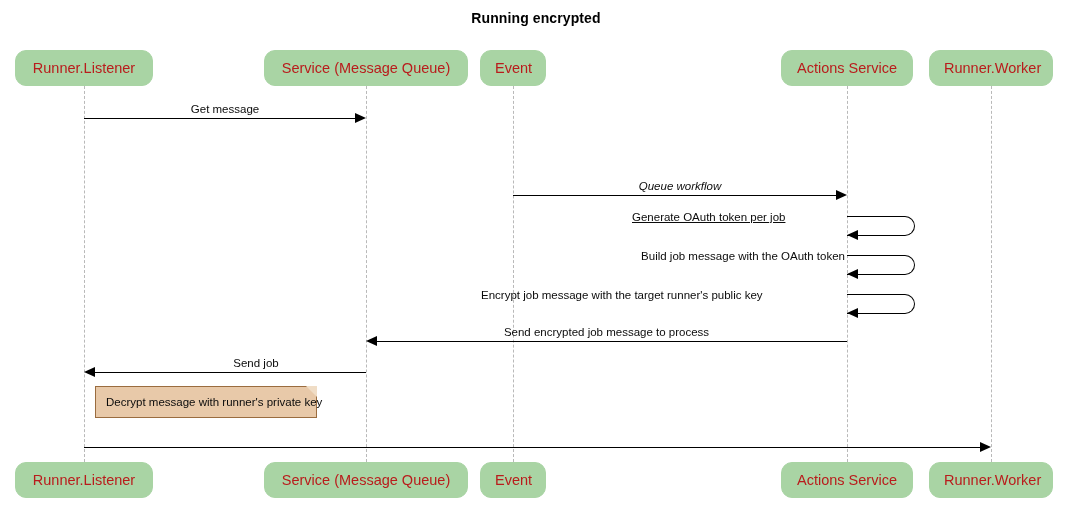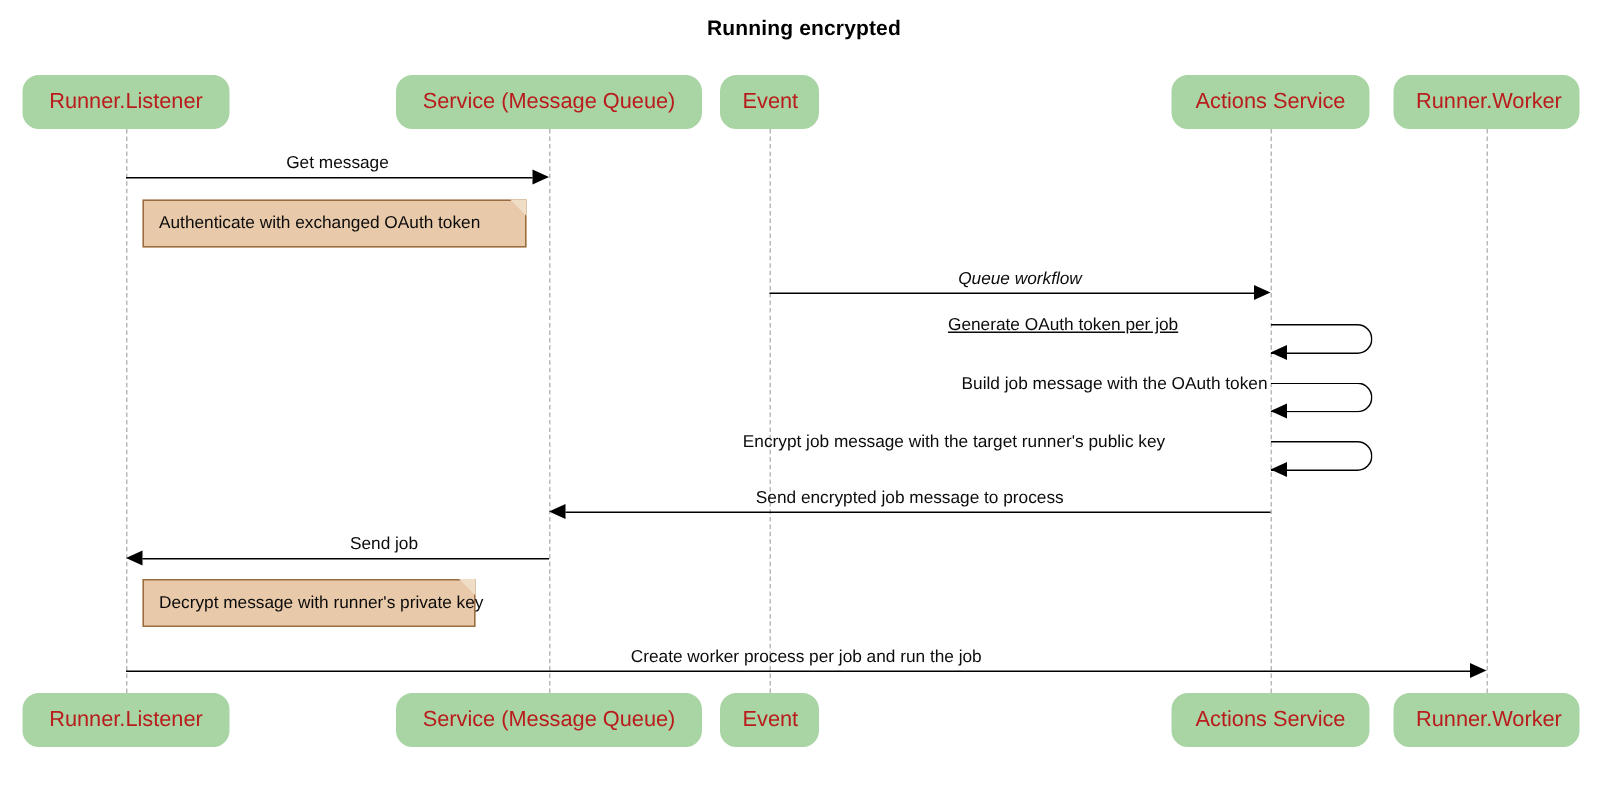--- a/index.html
+++ b/index.html
@@ -147,53 +147,47 @@
   <div class="participant" style="left:15px; top:462px; width:138px;">Runner.Listener</div>
   <div class="participant" style="left:264px; top:462px; width:204px;">Service (Message Queue)</div>
   <div class="participant" style="left:480px; top:462px; width:66px;">Event</div>
   <div class="participant" style="left:781px; top:462px; width:132px;">Actions Service</div>
   <div class="participant" style="left:929px; top:462px; width:124px;">Runner.Worker</div>
 
   <div class="msg-label" style="left:84px; top:102px; width:282px;">Get message</div>
   <div class="msg-line" style="left:84px; top:118px; width:271px;"></div>
   <div class="arrow-head arrow-right" style="left:355px; top:113px;"></div>
 
-  <div class="note" style="left:95px; top:133px; width:256px;">
-    <span class="note-fold-edge"></span>
-    <span class="note-fold"></span>
-    <span class="note-text">Authenticate with exchanged OAuth token</span>
-  </div>
 
   <div class="msg-label" style="left:513px; top:179px; width:334px;font-style:italic;">Queue workflow</div>
   <div class="msg-line" style="left:513px; top:195px; width:323px;"></div>
   <div class="arrow-head arrow-right" style="left:836px; top:190px;"></div>
 
   <div class="msg-label" style="left:632px; top:210px; width:228px; text-align:left;text-decoration:underline;">Generate OAuth token per job</div>
   <div class="self-loop" style="left:847px; top:216px; width:68px; height:20px;"></div>
   <div class="arrow-head arrow-left" style="left:847px; top:230px;"></div>
 
   <div class="msg-label" style="left:575px; top:249px; width:270px; text-align:right;">Build job message with the OAuth token</div>
   <div class="self-loop" style="left:847px; top:255px; width:68px; height:20px;"></div>
   <div class="arrow-head arrow-left" style="left:847px; top:269px;"></div>
 
-  <div class="msg-label" style="left:456px; top:288px; width:360px; text-align:center;">Encrypt job message with the target runner's public key</div>
+  <div class="msg-label" style="left:481px; top:288px; width:360px; text-align:left;">Encrypt job message with the target runner's public key</div>
   <div class="self-loop" style="left:847px; top:294px; width:68px; height:20px;"></div>
   <div class="arrow-head arrow-left" style="left:847px; top:308px;"></div>
 
   <div class="msg-label" style="left:366px; top:325px; width:481px;">Send encrypted job message to process</div>
   <div class="msg-line" style="left:377px; top:341px; width:470px;"></div>
   <div class="arrow-head arrow-left" style="left:366px; top:336px;"></div>
 
   <div class="msg-label" style="left:84px; top:356px; width:282px;margin-left:31px;">Send job</div>
   <div class="msg-line" style="left:95px; top:372px; width:271px;"></div>
   <div class="arrow-head arrow-left" style="left:84px; top:367px;"></div>
 
   <div class="note" style="left:95px; top:386px; width:222px;">
     <span class="note-fold-edge"></span>
     <span class="note-fold"></span>
     <span class="note-text">Decrypt message with runner's private key</span>
   </div>
 
-  <div class="msg-label" style="left:84px; top:431px; width:907px;">Create worker process per job and run the job</div>
   <div class="msg-line" style="left:84px; top:447px; width:896px;"></div>
   <div class="arrow-head arrow-right" style="left:980px; top:442px;"></div>
 
 </div>
 
 </body></html>

